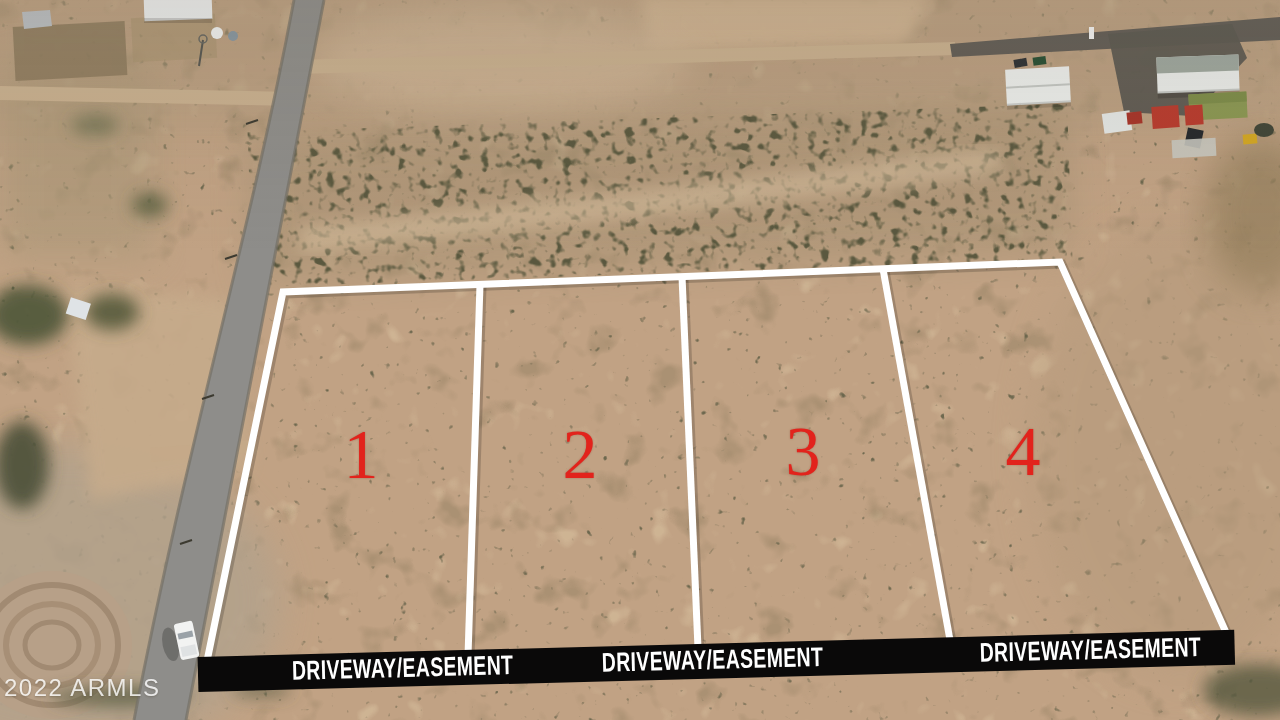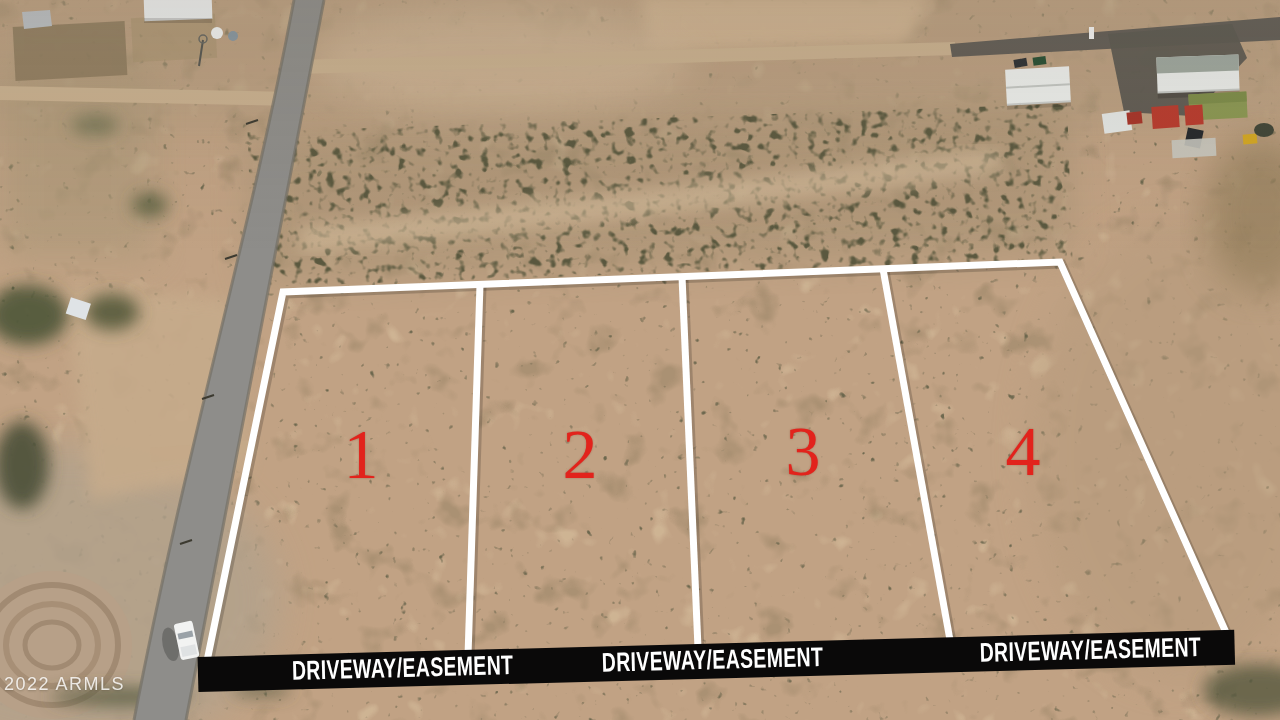--- a/index.html
+++ b/index.html
@@ -26,21 +26,21 @@
   .easement-banner .seg{
     position:absolute;top:50%;
     transform:translateY(-54%) scaleX(0.72);
     transform-origin:left center;
     font-weight:bold;font-size:27px;color:#ffffff;
     white-space:nowrap;letter-spacing:0.5px;
   }
   .seg1{left:94px;} .seg2{left:404px;} .seg3{left:782px;}
   .watermark{
     position:absolute;left:4px;top:674px;z-index:5;
-    font-size:18px;letter-spacing:1.5px;color:#ffffff;opacity:.8;
+    font-size:24px;letter-spacing:1.5px;color:#ffffff;opacity:.8;
     text-shadow:0 1px 2px rgba(80,70,55,.45);
   }
 </style>
 </head>
 <body>
 
 <div class="stage">
 
   <svg id="terrain" width="1280" height="720" viewBox="0 0 1280 720">
     <defs>

